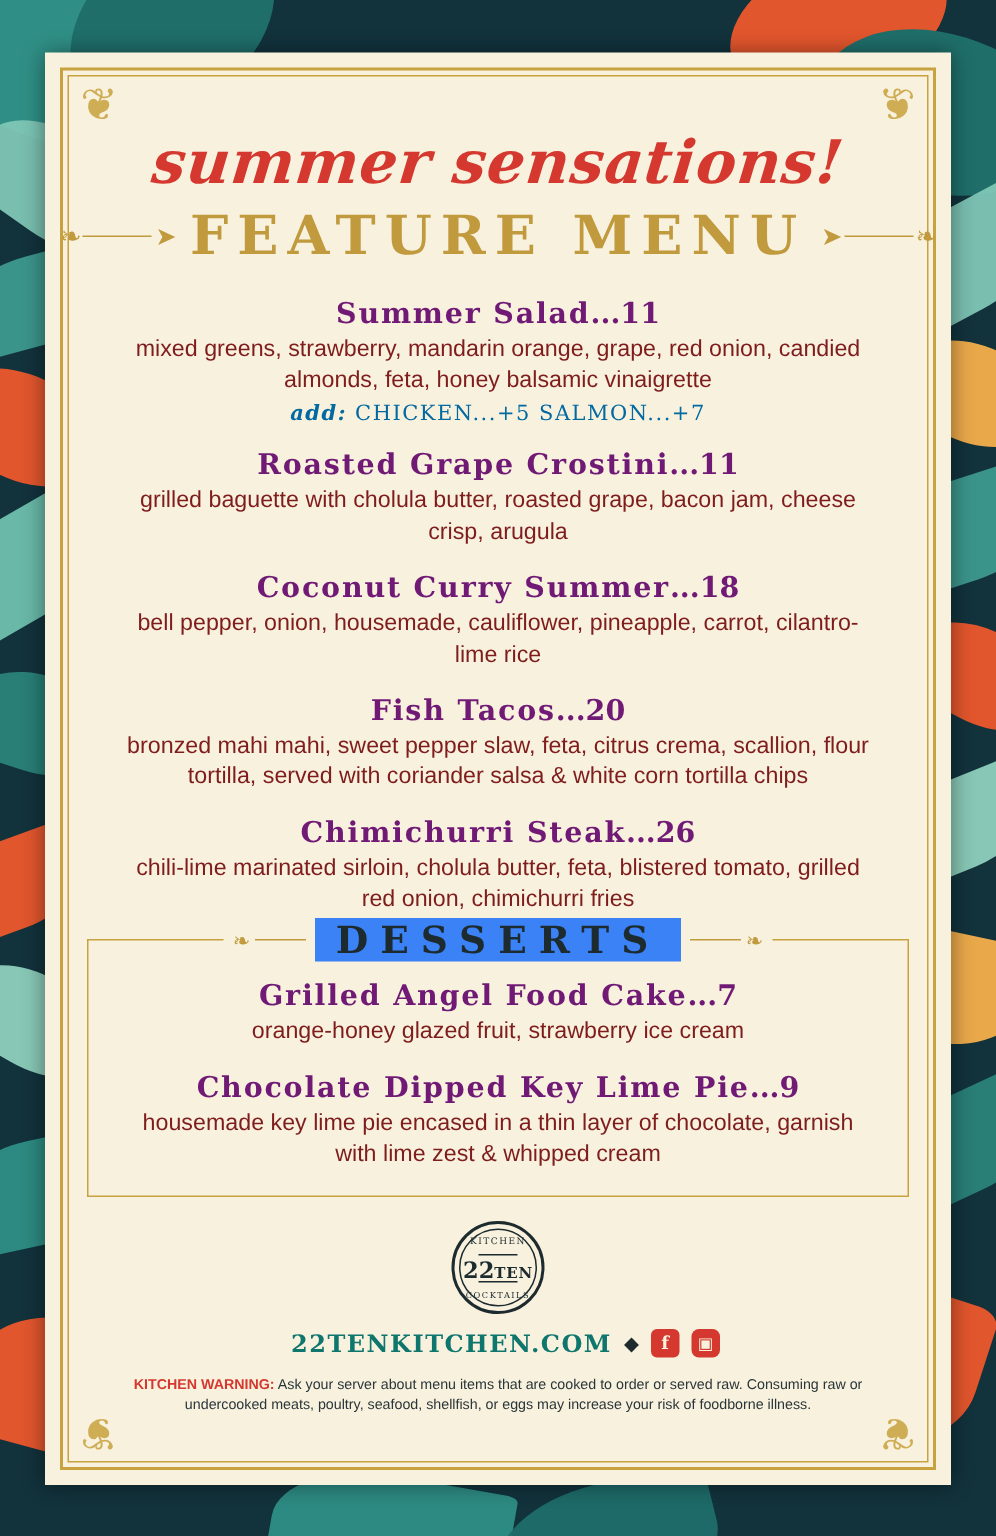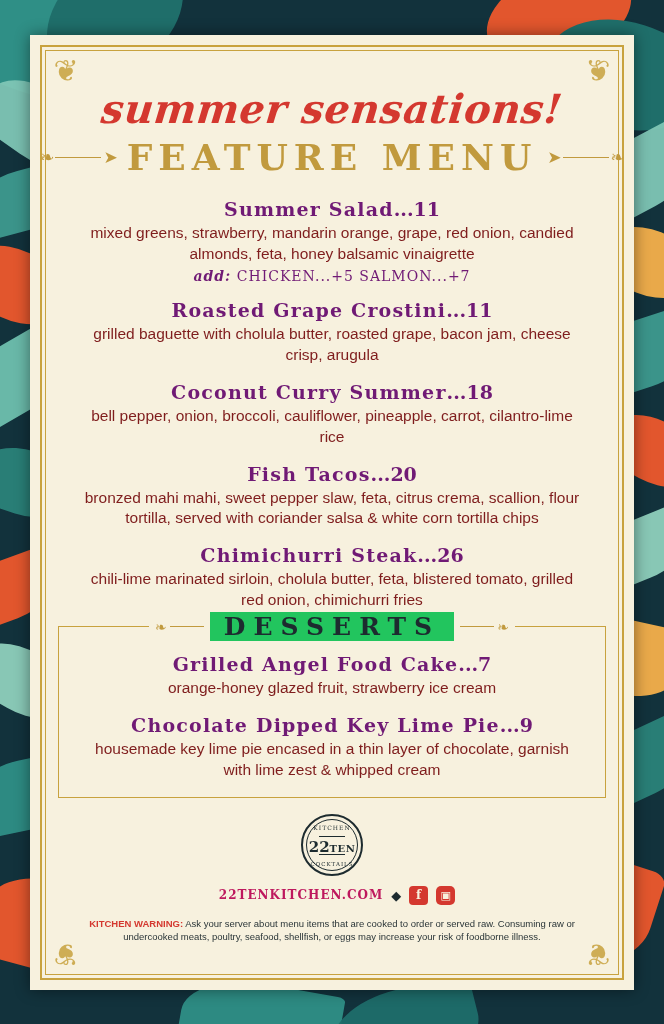--- a/index.html
+++ b/index.html
@@ -161,21 +161,21 @@
     font-family: "Liberation Sans", sans-serif;
     font-size: 15.5px;
     color: #7f1d1d;
     line-height: 1.35;
     margin-top: 3px;
     padding: 0 22px;
   }
   .item-add {
     font-family: "DejaVu Serif", serif;
     font-size: 14px;
-    color: #701a75;
+    color: #0369a1;
     letter-spacing: 1px;
     margin-top: 3px;
   }
   .item-add .addlabel {
     font-style: italic;
     font-weight: bold;
   }
 
   
   #desserts-box {
@@ -187,21 +187,21 @@
   #desserts-heading-wrap {
     position: absolute;
     top: -15px;
     left: 0;
     right: 0;
     display: flex;
     align-items: center;
     justify-content: center;
   }
   #desserts-heading {
-    background: #22c55e;
+    background: #3b82f6;
     padding: 0 14px;
     font-family: "DejaVu Serif", serif;
     font-weight: bold;
     font-size: 25px;
     letter-spacing: 8px;
     color: #1d2b2f;
     white-space: nowrap;
   }
   .dess-flourish {
     background: #f7f1de;
@@ -280,23 +280,23 @@
   #site-row {
     margin-top: 10px;
     display: flex;
     align-items: center;
     justify-content: center;
     gap: 8px;
   }
   #website {
     font-family: "DejaVu Serif", serif;
     font-weight: bold;
-    font-size: 12px;
+    font-size: 16px;
     letter-spacing: 1px;
-    color: #be185d;
+    color: #0f766e;
     margin-left: 10px;
   }
   .dot-sep { color:#1d2b2f; font-size: 13px; }
   .social {
     width: 19px;
     height: 19px;
     border-radius: 4px;
     background: #d4382f;
     color: #f7f1de;
     font-size: 12px;
@@ -392,21 +392,21 @@
           <div class="item-name">
             <span>Roasted Grape Crostini</span><span class="price">...11</span>
           </div>
           <div class="item-desc">grilled baguette with cholula butter, roasted grape, bacon jam, cheese crisp, arugula</div>
         </div>
 
         <div class="item">
           <div class="item-name">
             <span>Coconut Curry Summer</span><span class="price">...18</span>
           </div>
-          <div class="item-desc">bell pepper, onion, broccoli, cauliflower, pineapple, carrot, cilantro-lime rice</div>
+          <div class="item-desc">bell pepper, onion, housemade, cauliflower, pineapple, carrot, cilantro-lime rice</div>
         </div>
 
         <div class="item">
           <div class="item-name">
             <span>Fish Tacos</span><span class="price">...20</span>
           </div>
           <div class="item-desc">bronzed mahi mahi, sweet pepper slaw, feta, citrus crema, scallion, flour tortilla, served with coriander salsa &amp; white corn tortilla chips</div>
         </div>
 
         <div class="item">

